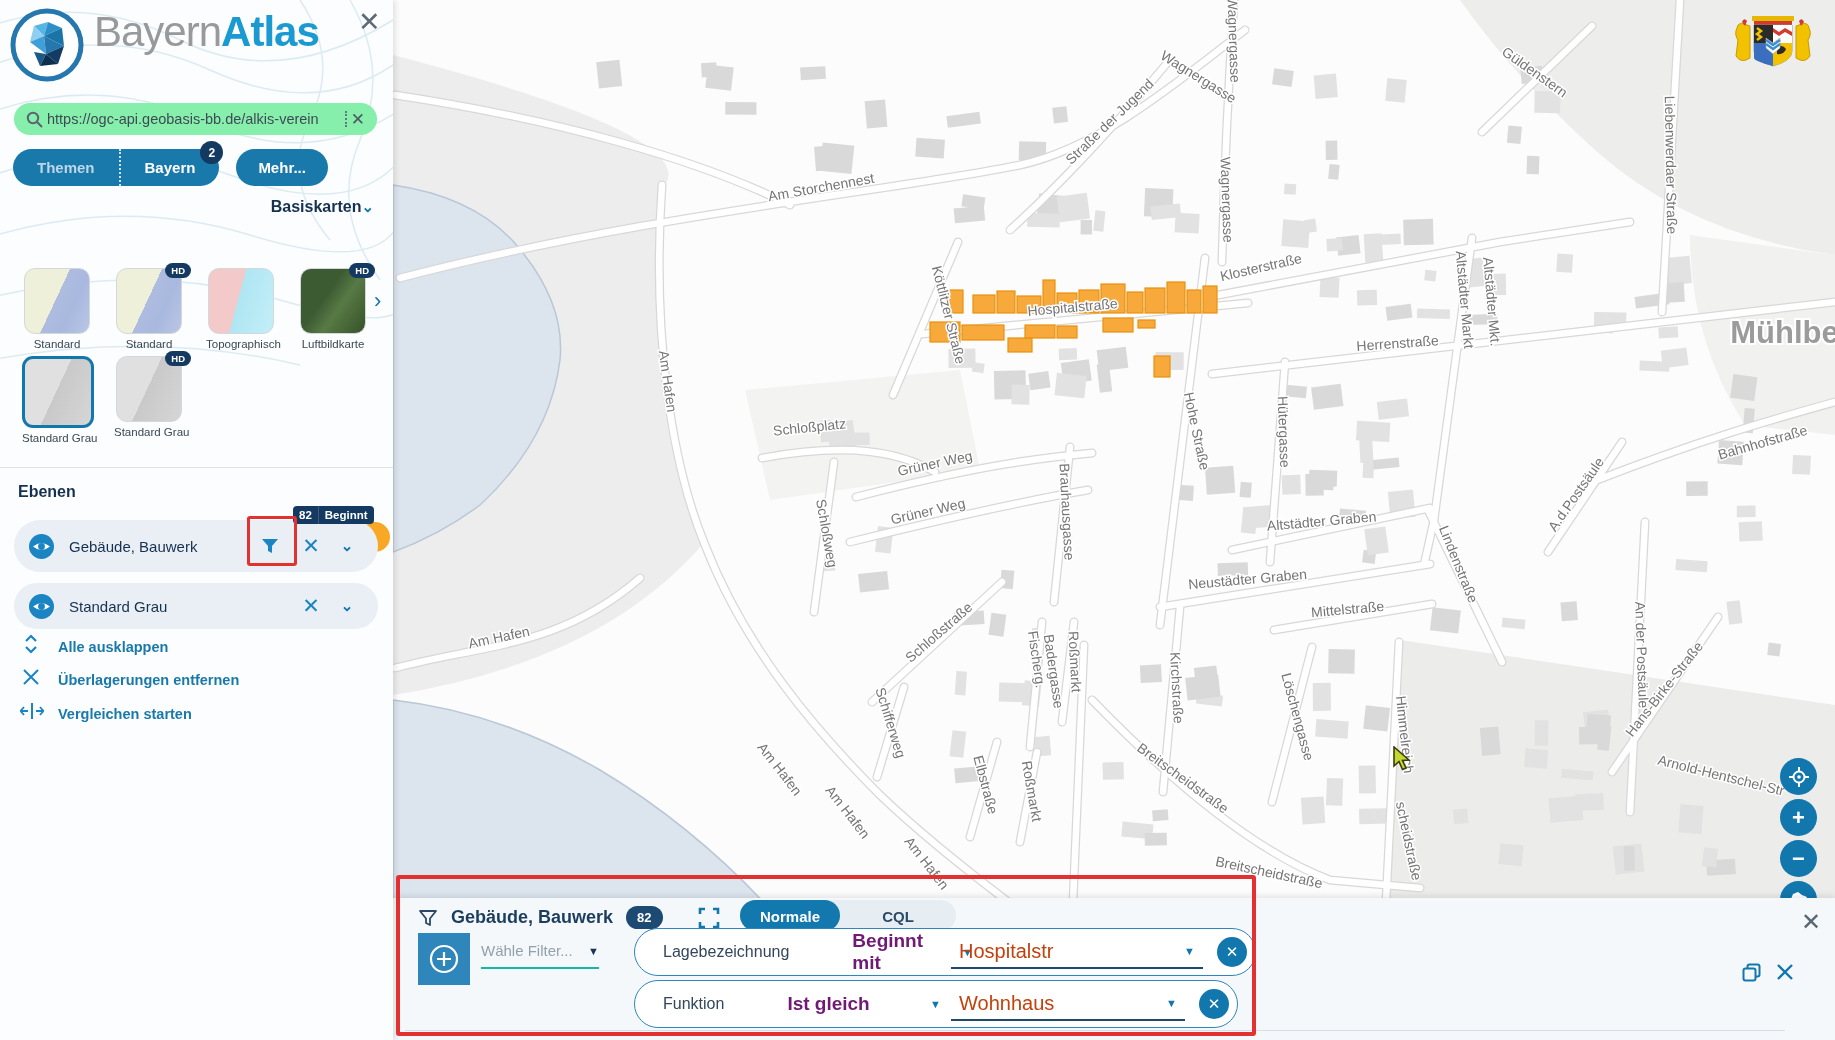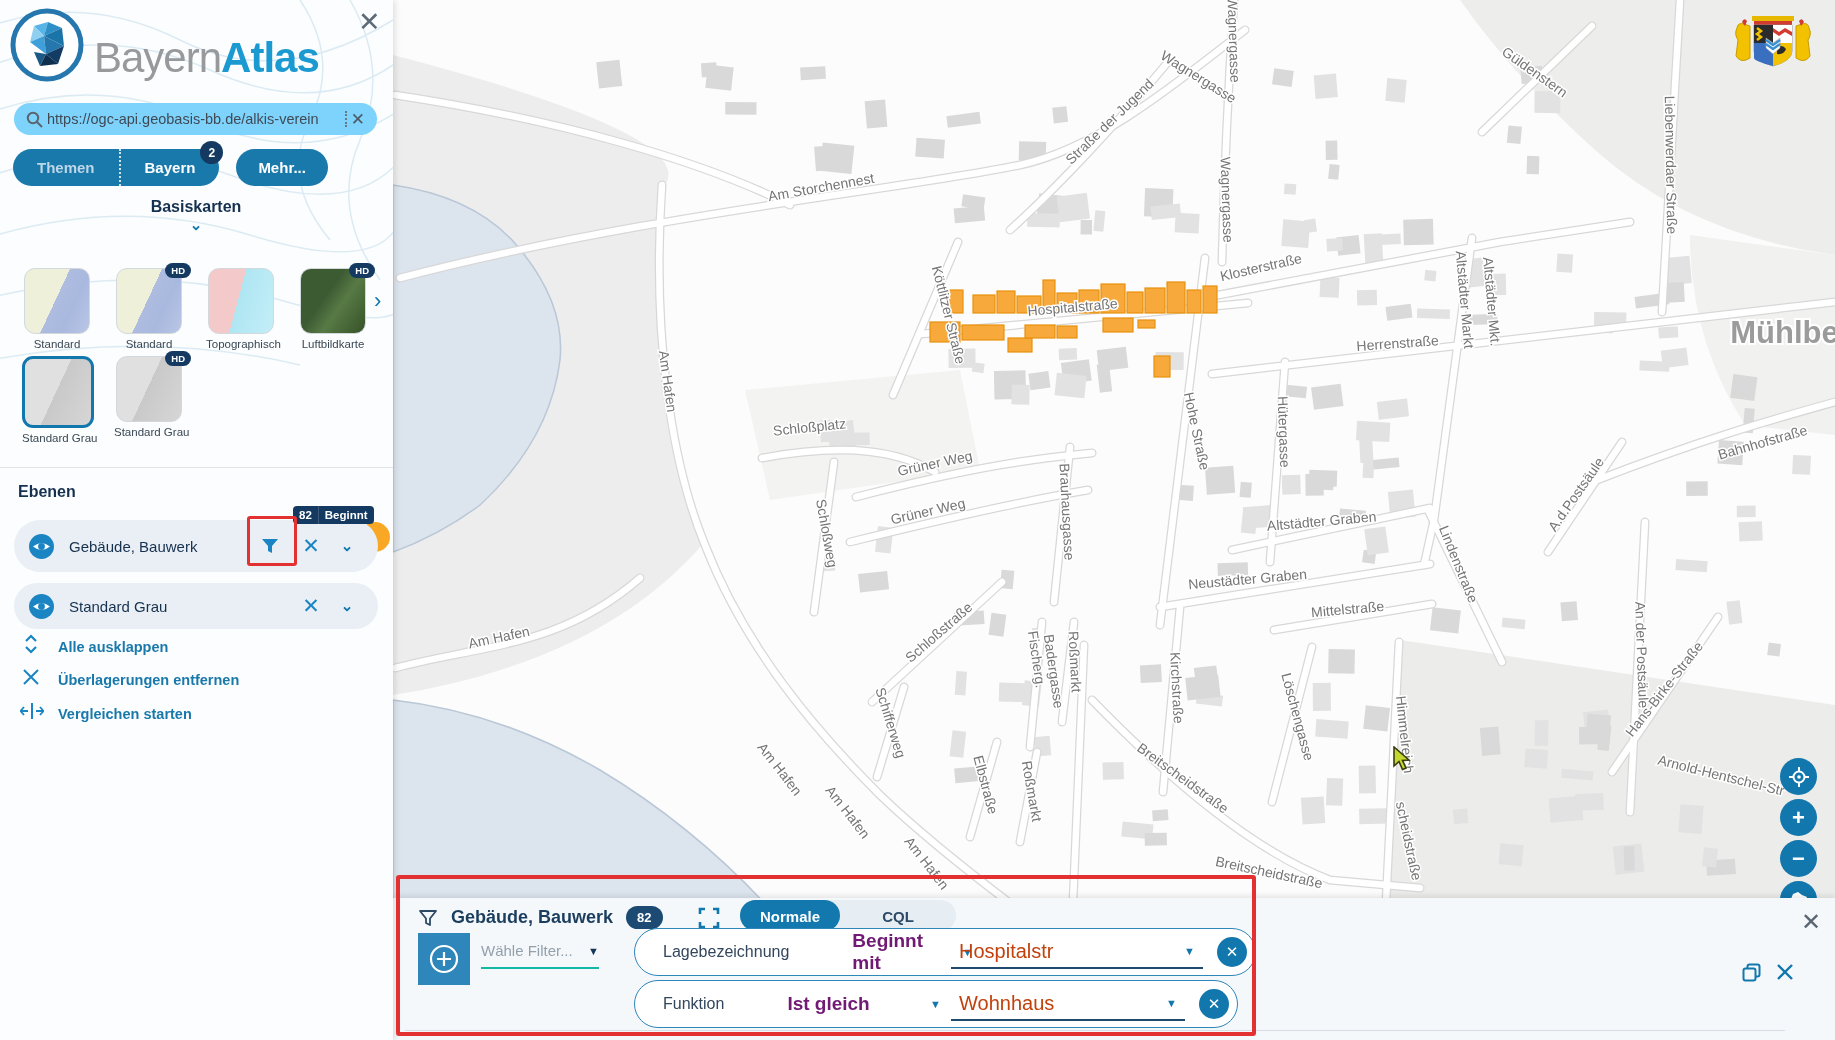--- a/index.html
+++ b/index.html
@@ -23,47 +23,47 @@
 
   
   #cursor { position:absolute; left:1392px; top:746px; z-index:50; }
 
   
   #sidebar { position:absolute; left:0; top:0; width:393px; height:1040px;
     background:#fbfdfe; z-index:30; box-shadow:2px 0 6px rgba(0,0,0,.12); }
   #contours { position:absolute; inset:0; z-index:0; }
   .sb { position:absolute; z-index:2; }
 
-  #brand { left:10px; top:8px; display:flex; align-items:flex-end; gap:10px; }
+  #brand { left:10px; top:8px; display:flex; align-items:flex-start; gap:10px; }
   #brand-text { font-size:42px; letter-spacing:-1px; }
   #brand-text .b1 { color:#97999c; font-weight:400; }
   #brand-text .b2 { color:#1b9ad2; font-weight:bold; }
   #sb-close { left:358px; top:6px; font-size:27px; color:#5d6b79; background:none; border:none; cursor:pointer; }
 
-  #searchbar { left:14px; top:103px; width:363px; height:32px; background:#7dd3fc; border-radius:18px;
+  #searchbar { left:14px; top:103px; width:363px; height:32px; background:#86efac; border-radius:18px;
     display:flex; align-items:center; padding:0 12px; gap:4px; }
   #search-input { flex:1; border:none; background:transparent; font-size:14.5px; color:#3f4a55;
     font-family:"Liberation Sans",sans-serif; outline:none; }
   #search-caret { width:0; height:16px; border-left:2px dotted #6b7682; }
   #search-clear { background:none; border:none; font-size:17px; color:#4f5a64; cursor:pointer; }
 
   #tabs { left:13px; top:149px; display:flex; }
   #tab-group { display:flex; background:#1a79ab; border-radius:19px; height:37px; }
   .tab { border:none; background:transparent; padding:0 24px; font-size:15px; font-weight:bold;
     color:#fff; cursor:pointer; position:relative; }
   .tab.dim { color:#bdd7e9; }
   .tab + .tab { border-left:2px dotted #cfe3ef; }
   #tab-badge { position:absolute; top:-8px; right:-4px; width:23px; height:23px; border-radius:50%;
     background:#143a61; color:#fff; font-size:12px; font-weight:bold;
     display:flex; align-items:center; justify-content:center; z-index:3; }
   #tab-more { margin-left:17px; background:#1a79ab; border:none; border-radius:19px; height:37px;
     padding:0 22px; font-size:15px; font-weight:bold; color:#fff; cursor:pointer; }
 
   .section-head { font-size:16px; font-weight:bold; color:#16314f; }
-  #bk-head { left:18px; top:198px; width:356px; display:flex; justify-content:flex-end; align-items:center;flex-direction:column; }
+  #bk-head { left:18px; top:198px; width:356px; display:flex; justify-content:flex-end; align-items:center; }
   .chev { color:#1277ad; font-size:15px; font-weight:bold; background:none; border:none; cursor:pointer; }
 
   #bk-filters { left:18px; top:227px; display:flex; gap:9px; }
   .pillbtn { height:27px; border-radius:14px; padding:0 13px; font-size:13px; cursor:pointer;
     border:1.5px solid #1277ad; background:#fff; color:#16314f; font-family:"Liberation Sans",sans-serif; }
   .pillbtn.active { background:#1277ad; color:#fff; font-weight:bold; border-color:#1277ad; }
 
   #thumbs { left:22px; top:268px; width:360px; }
   .thumb-row { display:flex; gap:22px; margin-bottom:6px; }
   .thumb { width:70px; cursor:pointer; position:relative; text-align:center; }

